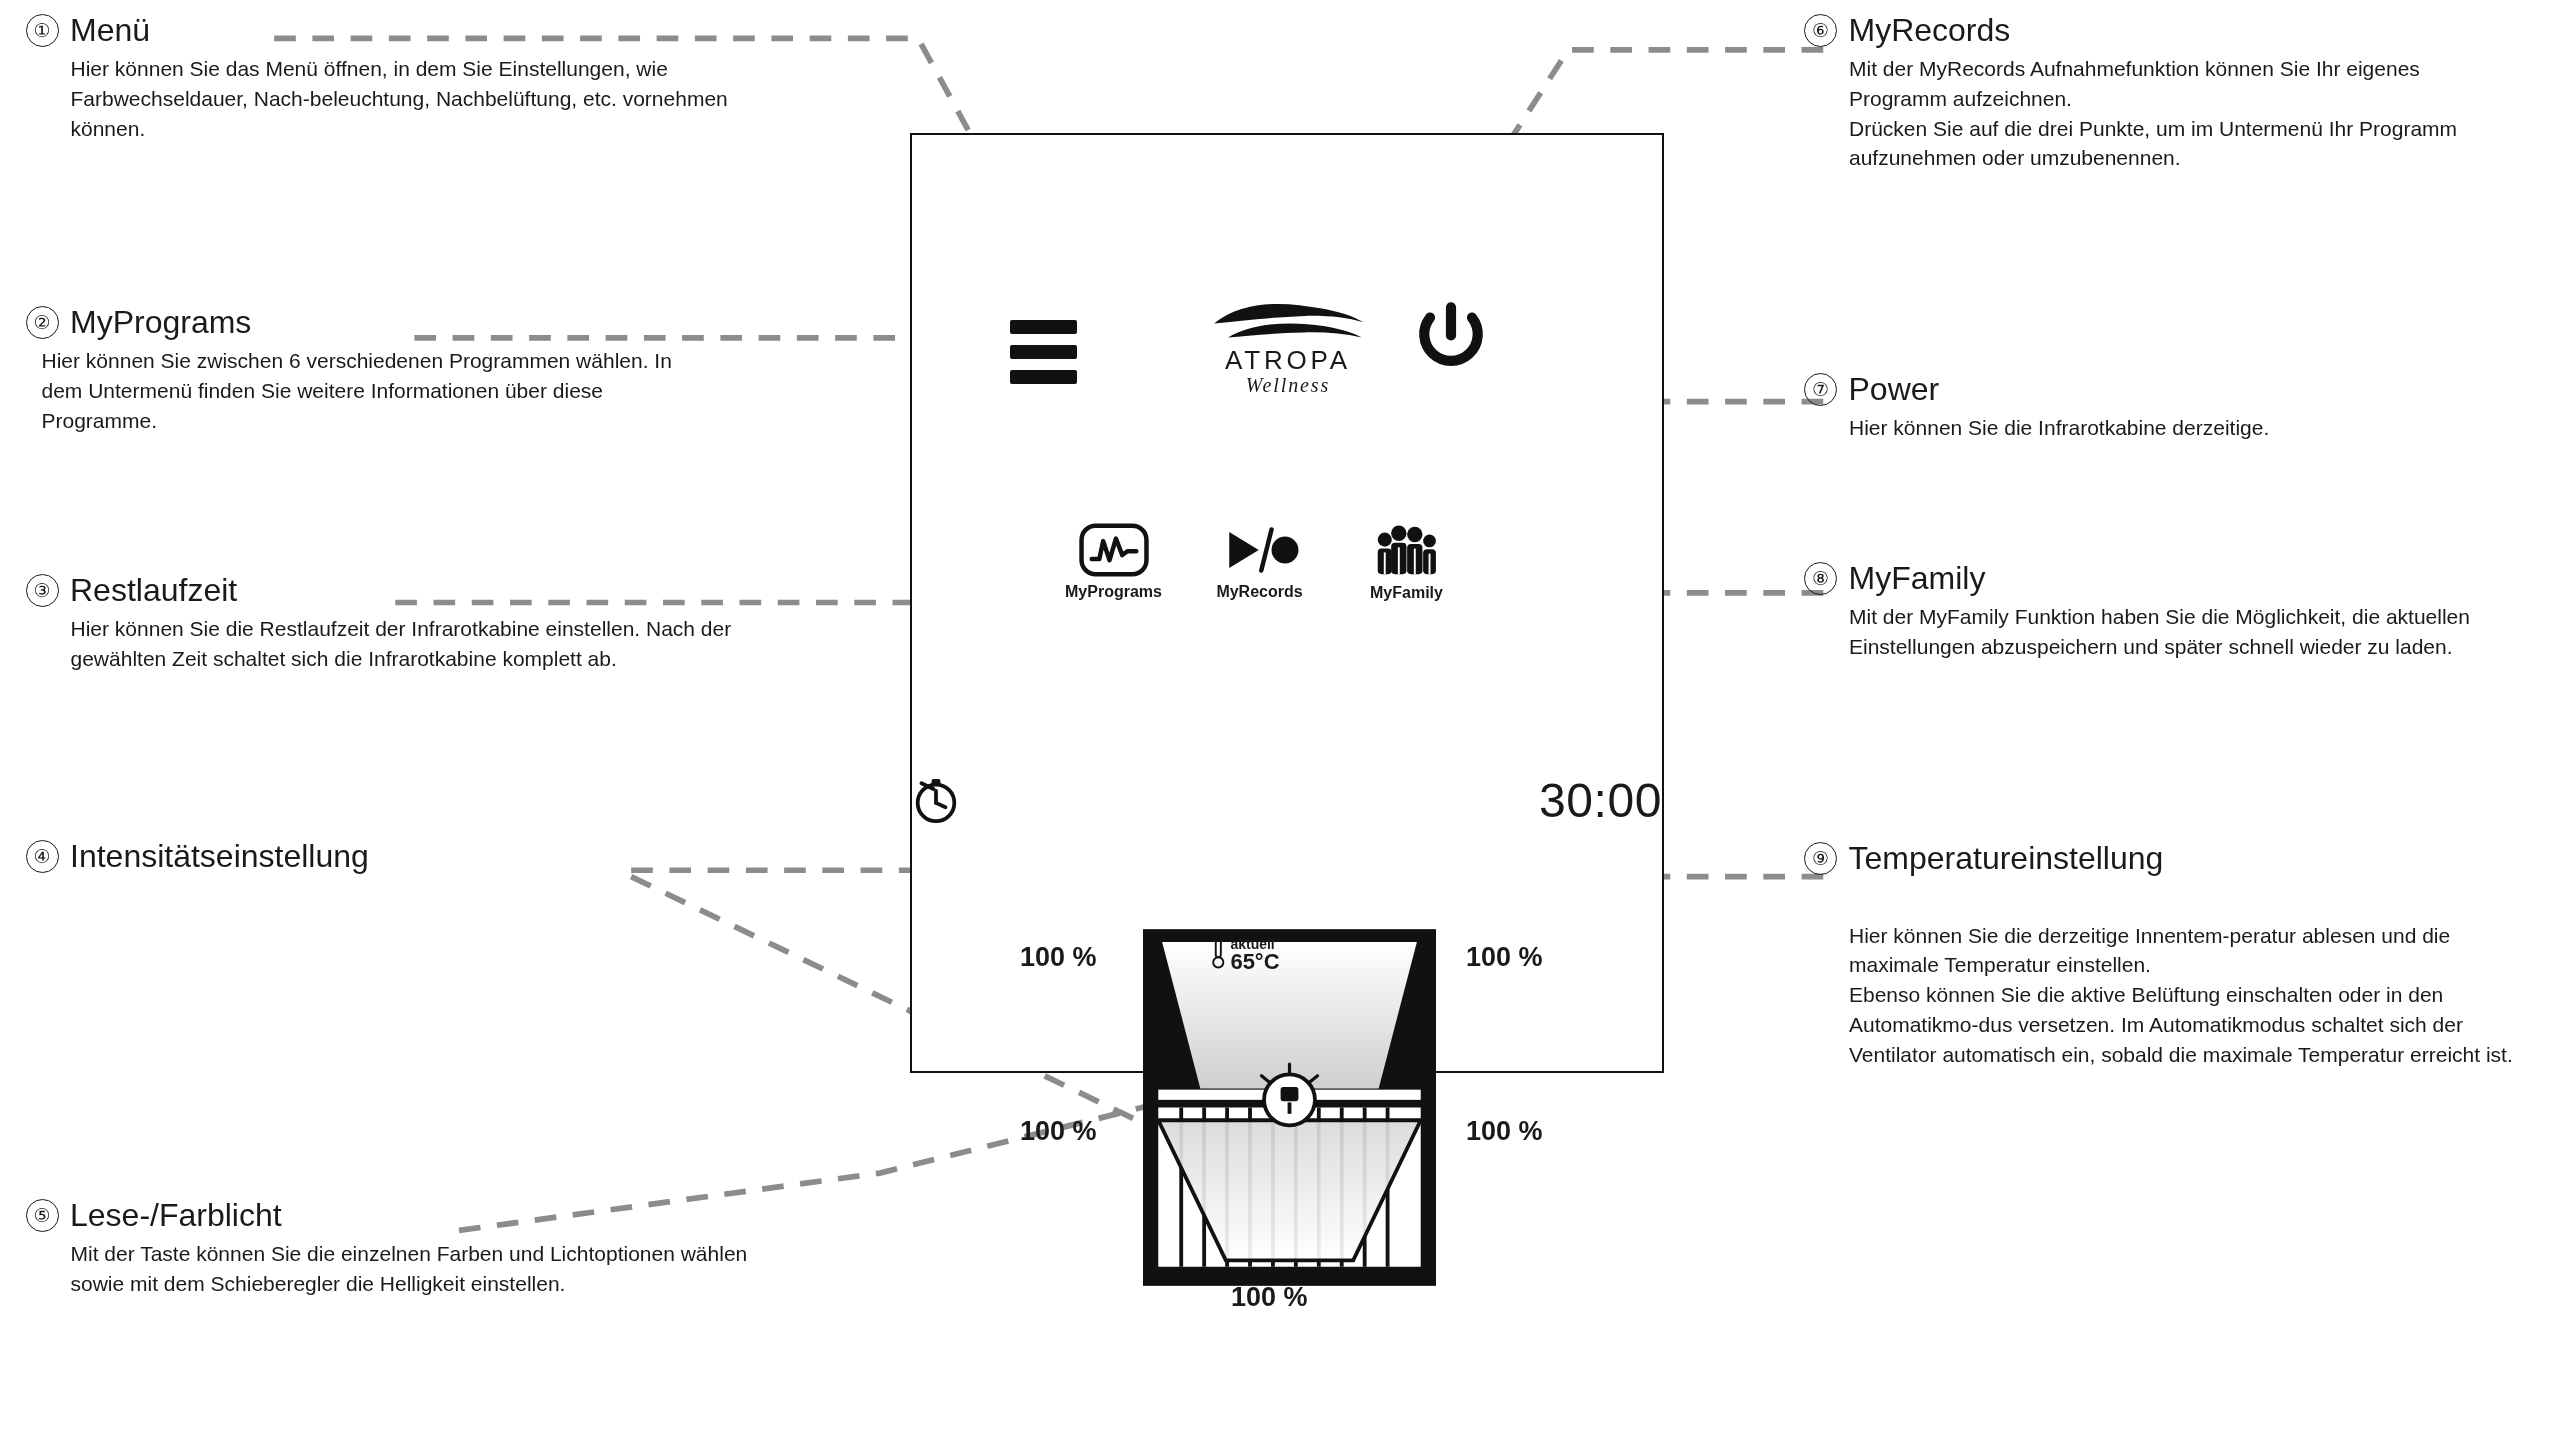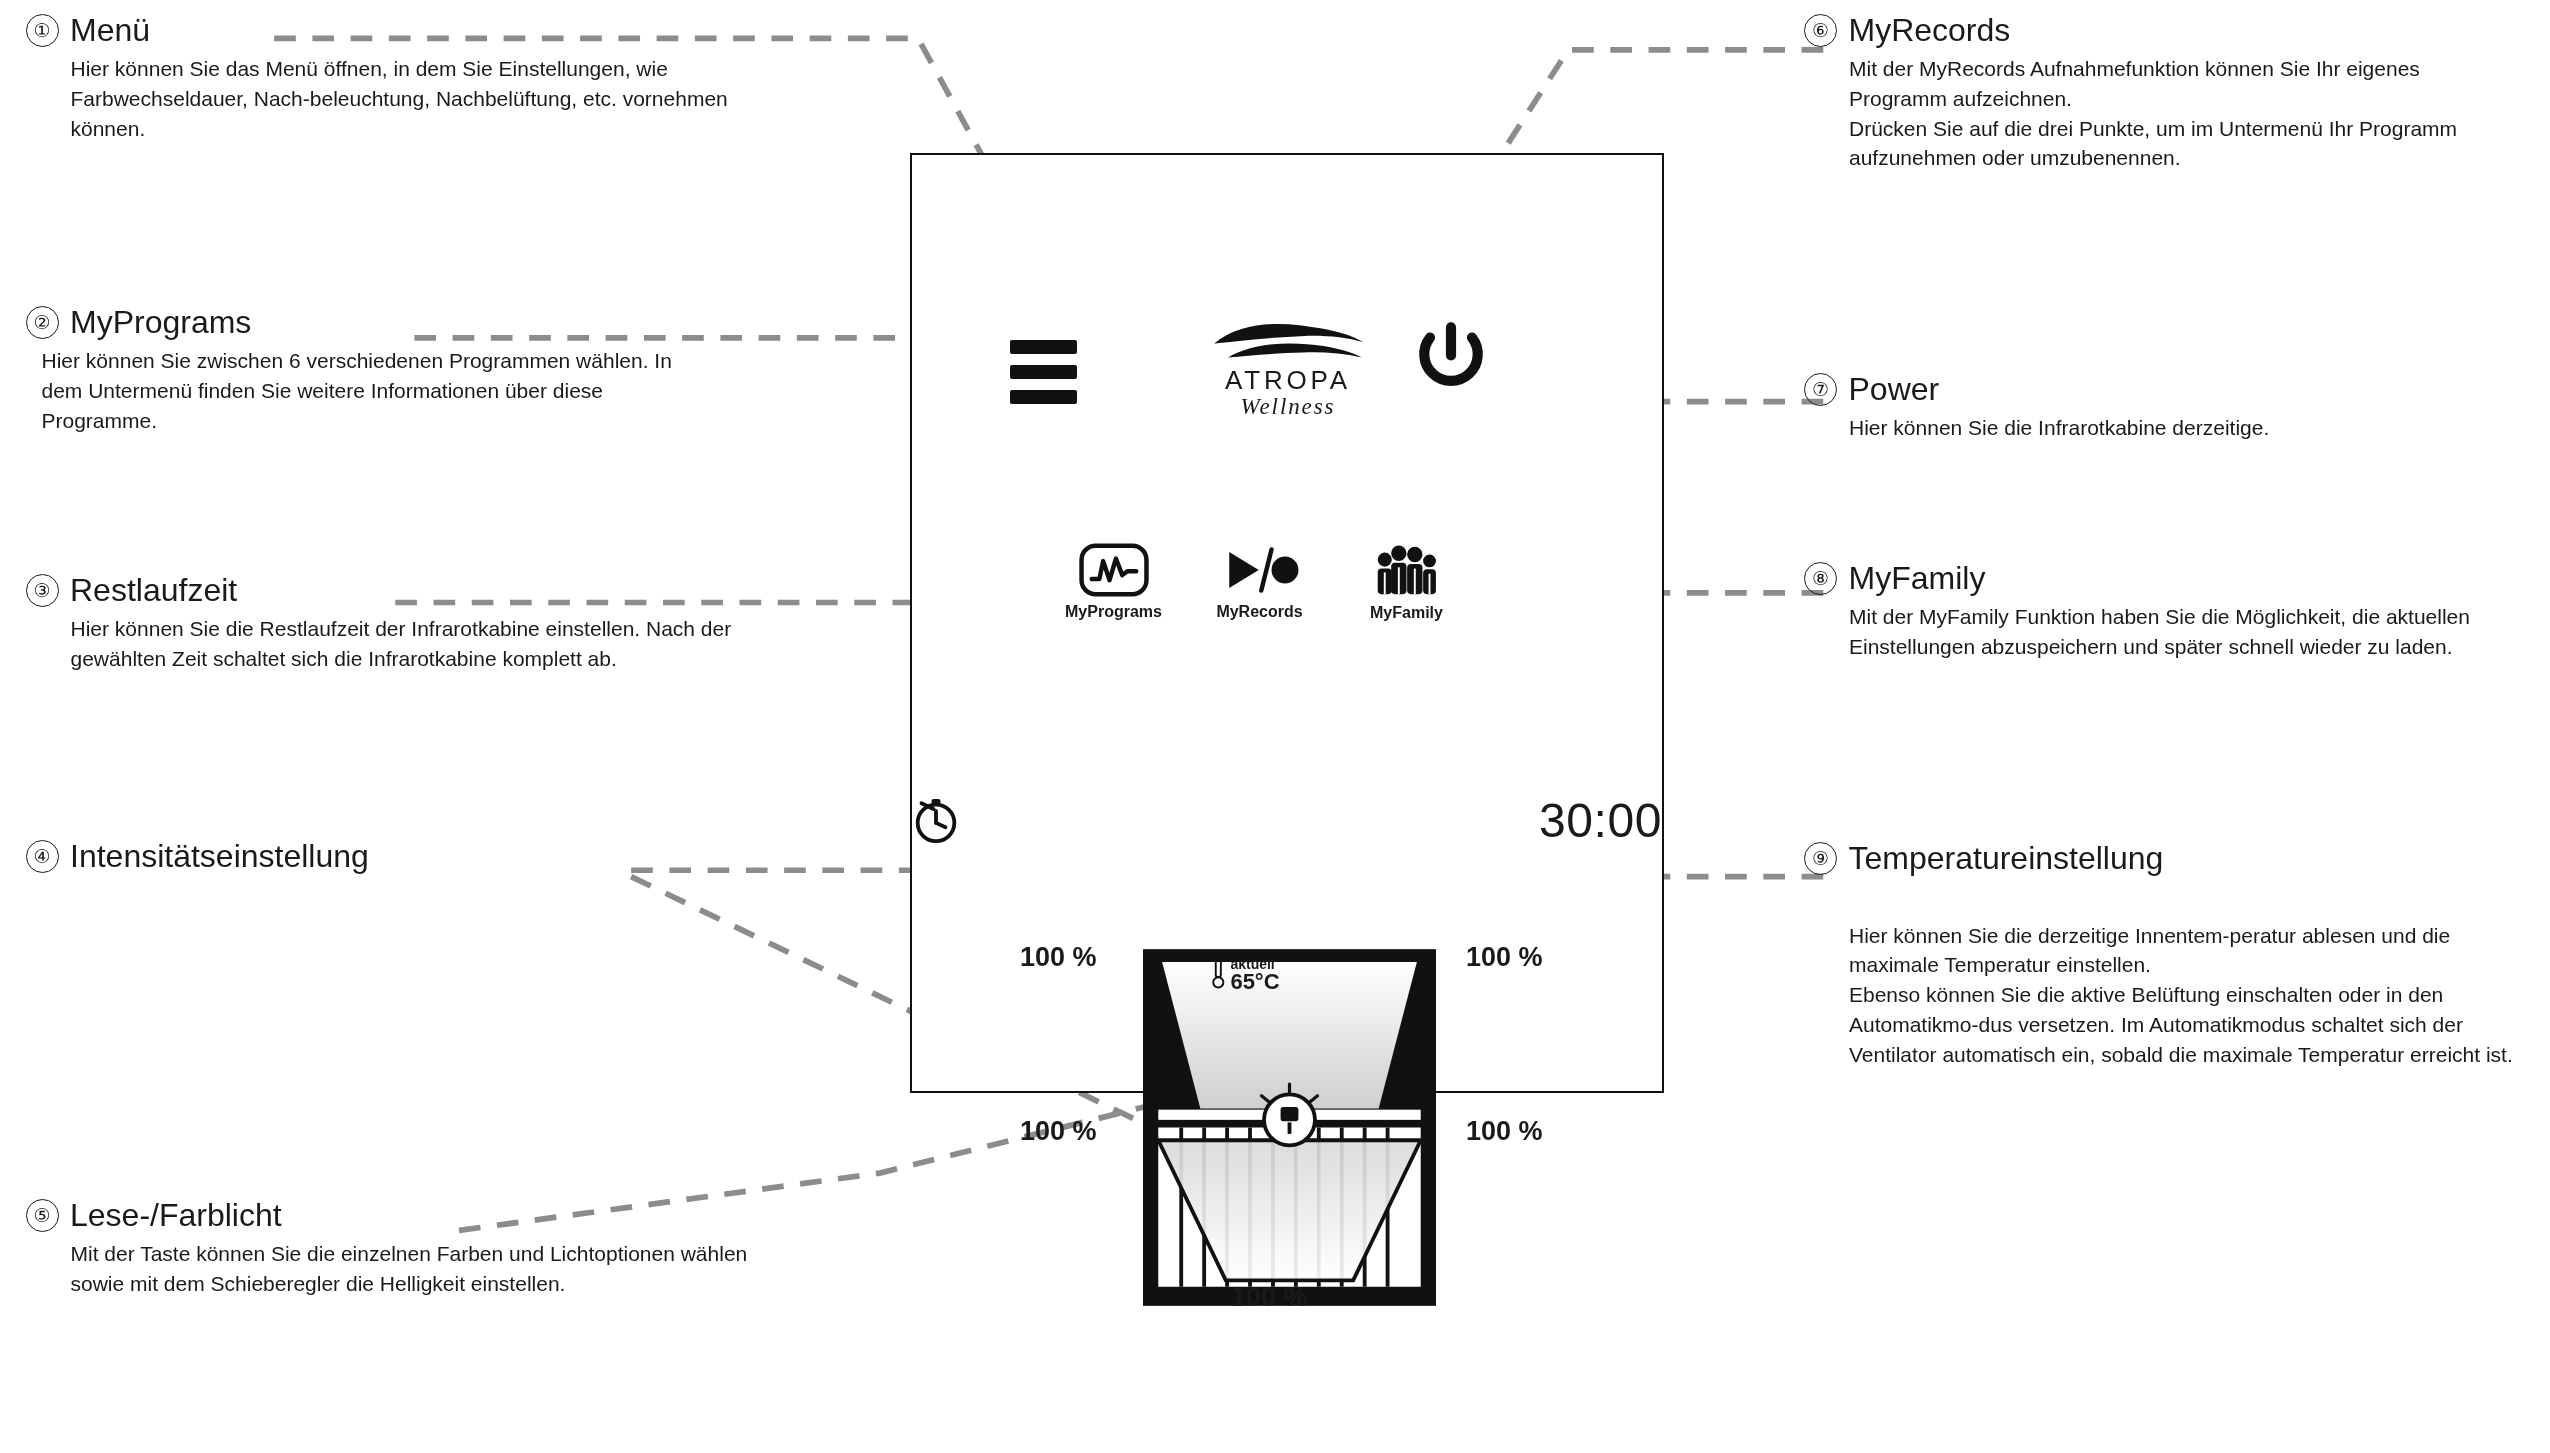--- a/index.html
+++ b/index.html
@@ -63,21 +63,21 @@
     left: 0; top: 0;
     width: 2550px;
     height: 1453px;
     pointer-events: none;
   }
 
   
   #panel {
     position: absolute;
     left: 910px;
-    top: 153px;
+    top: 133px;
     width: 754px;
     height: 940px;
     border: 2.6px solid #111;
     background: #fff;
     box-sizing: border-box;
   }
   #menu-icon {
     position: absolute;
     left: 98px;
     top: 185px;
@@ -101,21 +101,21 @@
   #logo .swoosh { display:block; margin: 0 auto; }
   #logo .lt1 {
     font-family: "Liberation Sans", sans-serif;
     font-size: 26px;
     letter-spacing: 3.8px;
     margin-top: 1.3px;
   }
   #logo .lt2 {
     font-family: "Liberation Serif", serif;
     font-style: italic;
-    font-size: 23px;
+    font-size: 20px;
     letter-spacing: 1.9px;
     margin-top: -2.6px;
   }
 
   #power-icon {
     position: absolute;
     left: 504px;
     top: 167px;
   }
 

